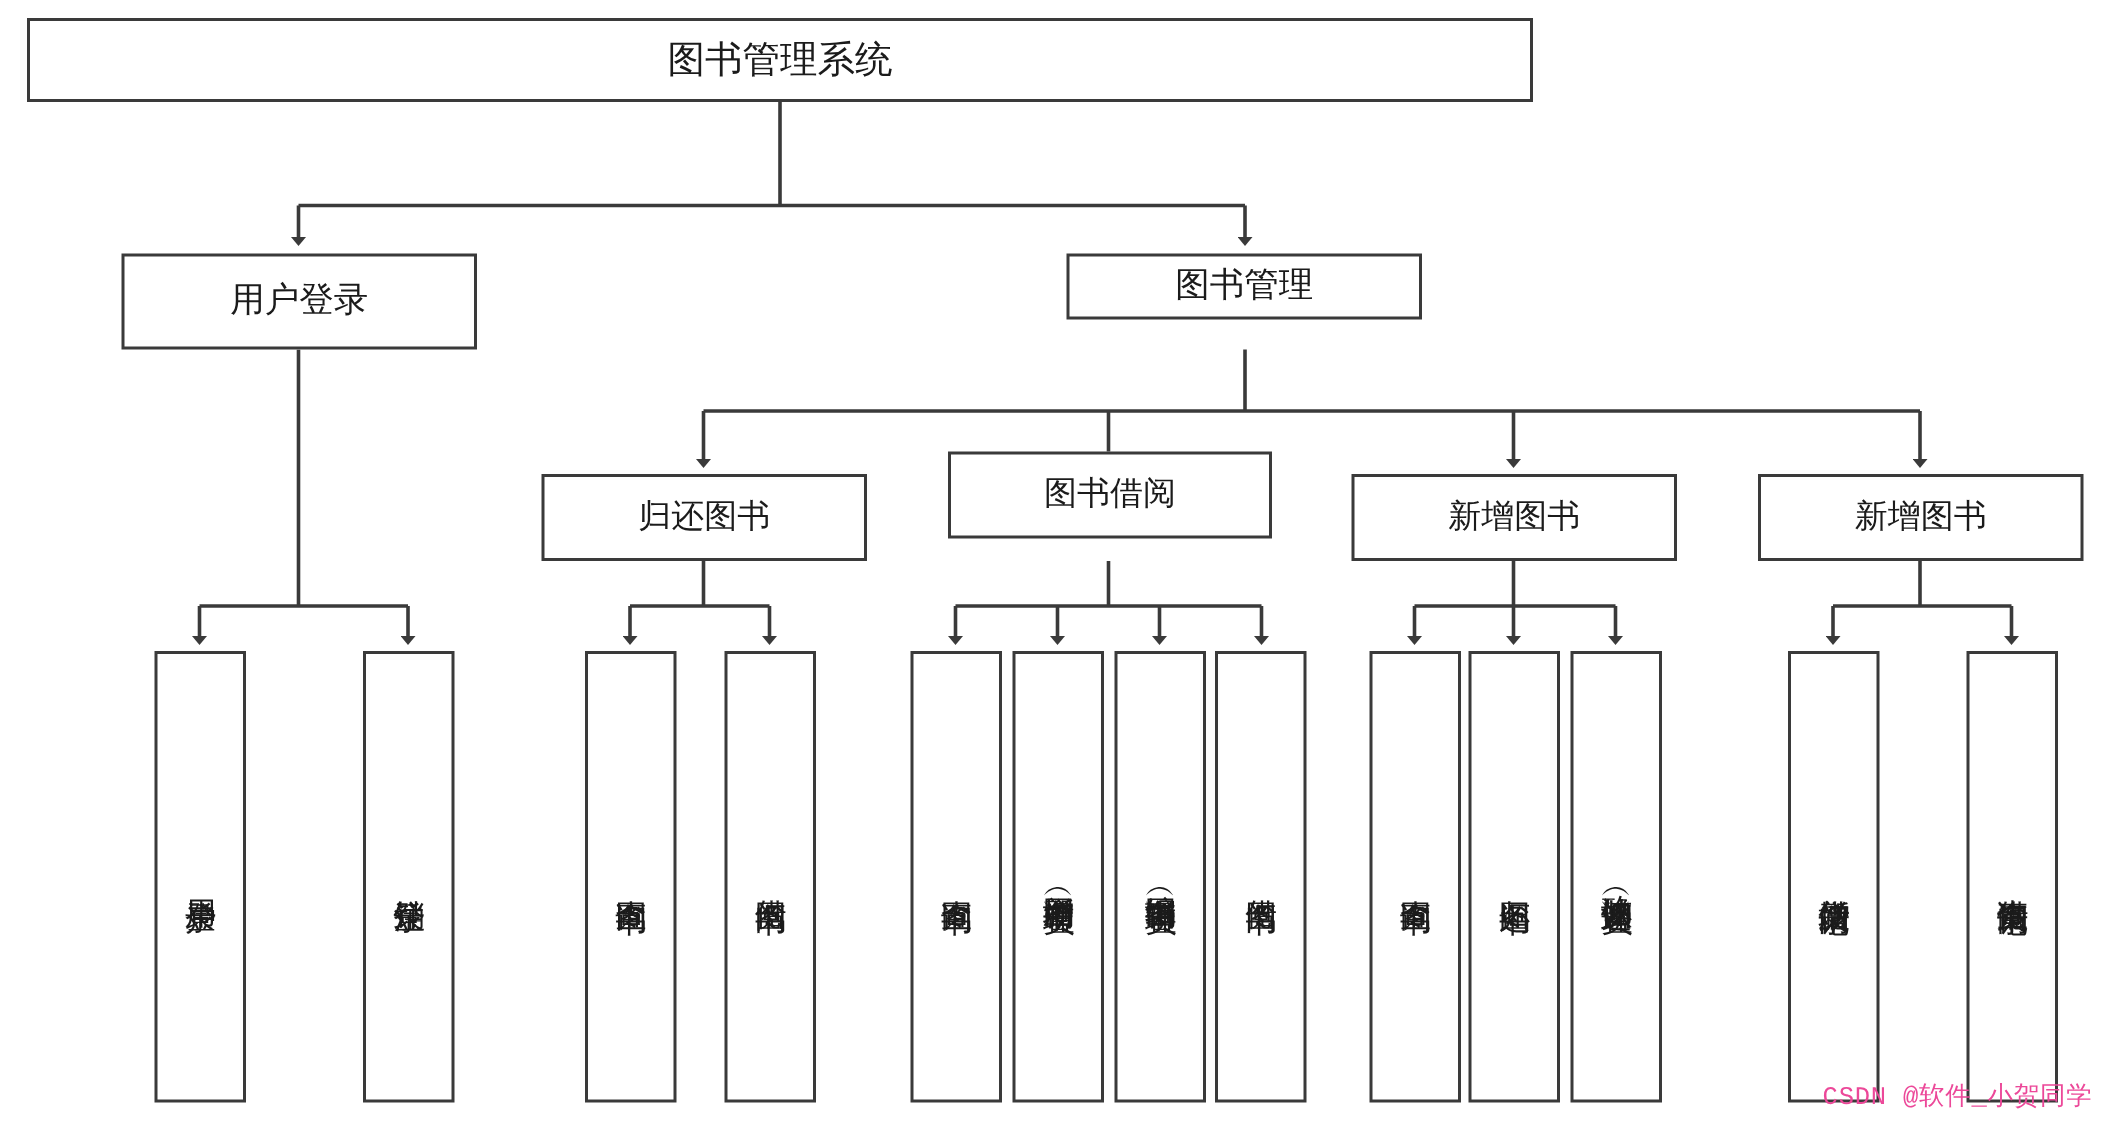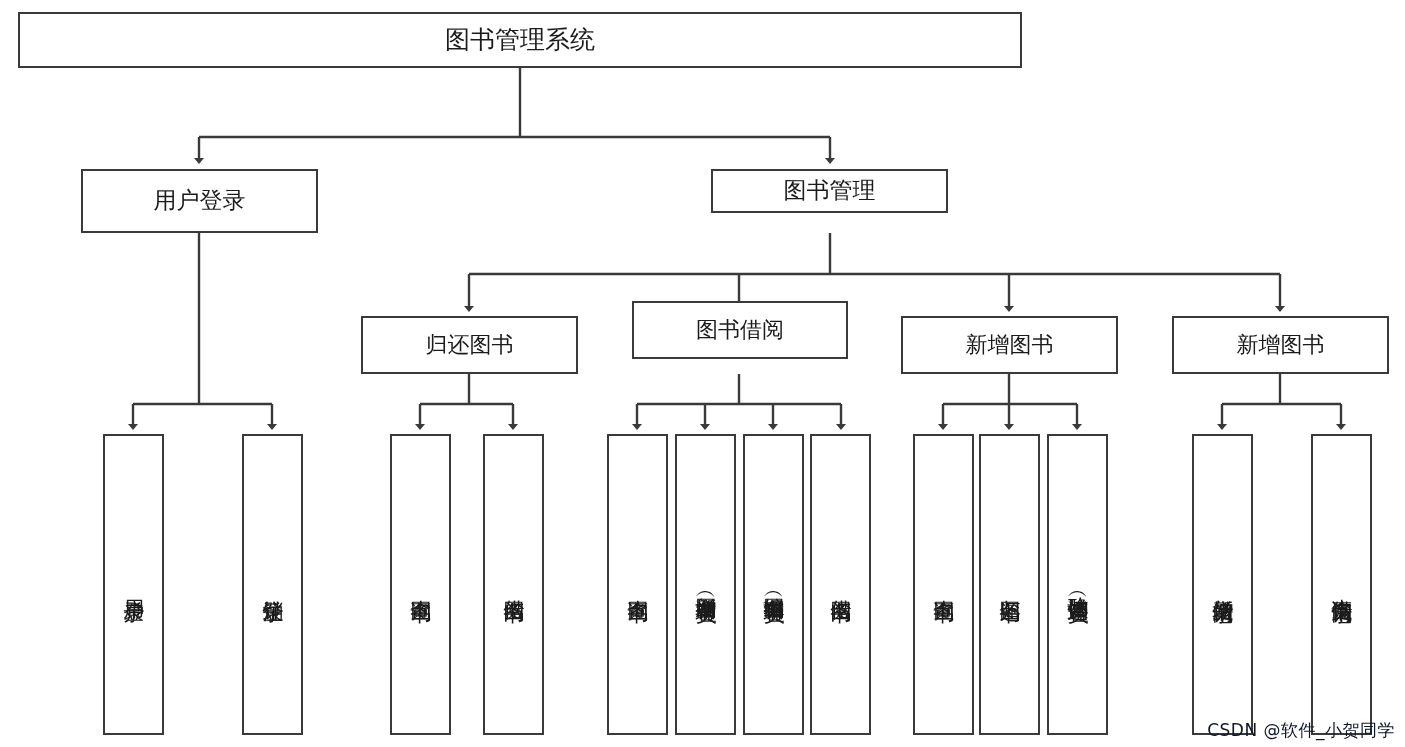--- a/index.html
+++ b/index.html
@@ -60,23 +60,24 @@
     top: 0;
     width: 1405px;
     height: 747px;
     pointer-events: none;
   }
   .watermark {
     position: absolute;
     right: 10px;
     bottom: 5px;
     font-size: 17px;
-    color: #0f172a;
+    color: #ec4899;
     letter-spacing: 0.5px;
     white-space: nowrap;
+    font-family: Liberation Mono, monospace;
   }
 </style>
 </head>
 <body>
 
 <div id="canvas">
 
   <svg class="edges" viewBox="0 0 1405 747">
     <defs>
       <marker id="arrow" markerWidth="10" markerHeight="10" refX="3" refY="5" orient="auto" markerUnits="userSpaceOnUse">

